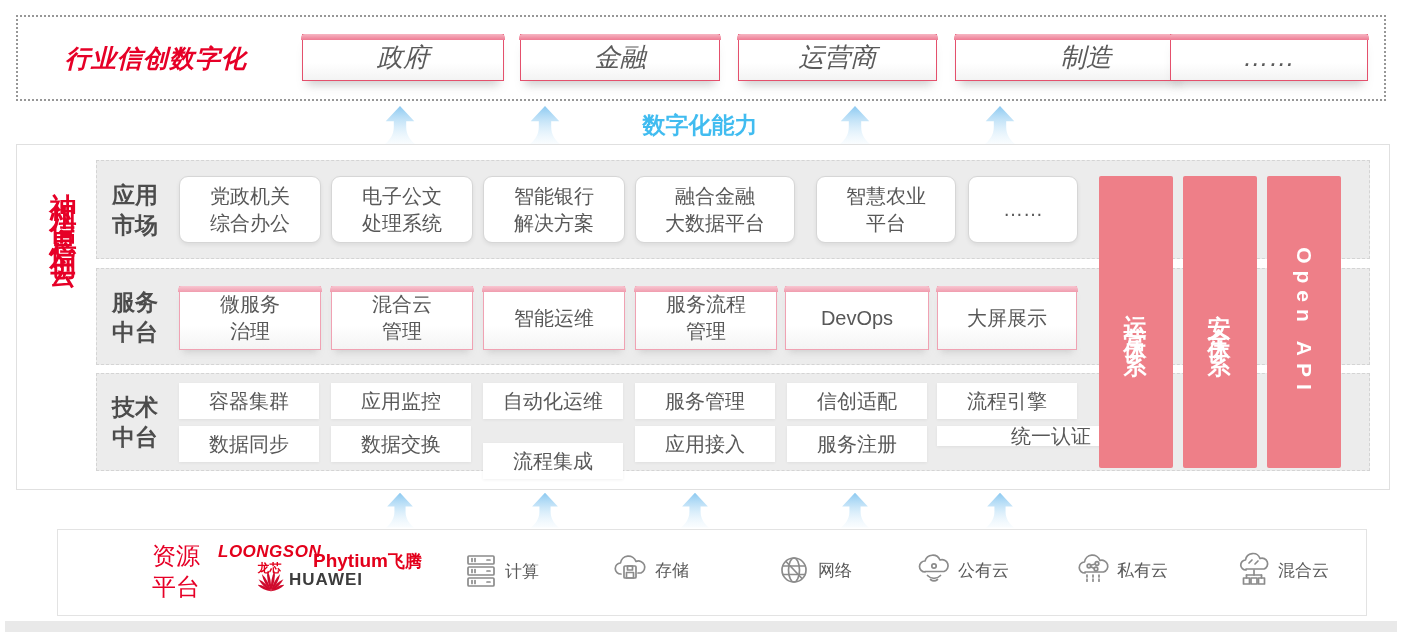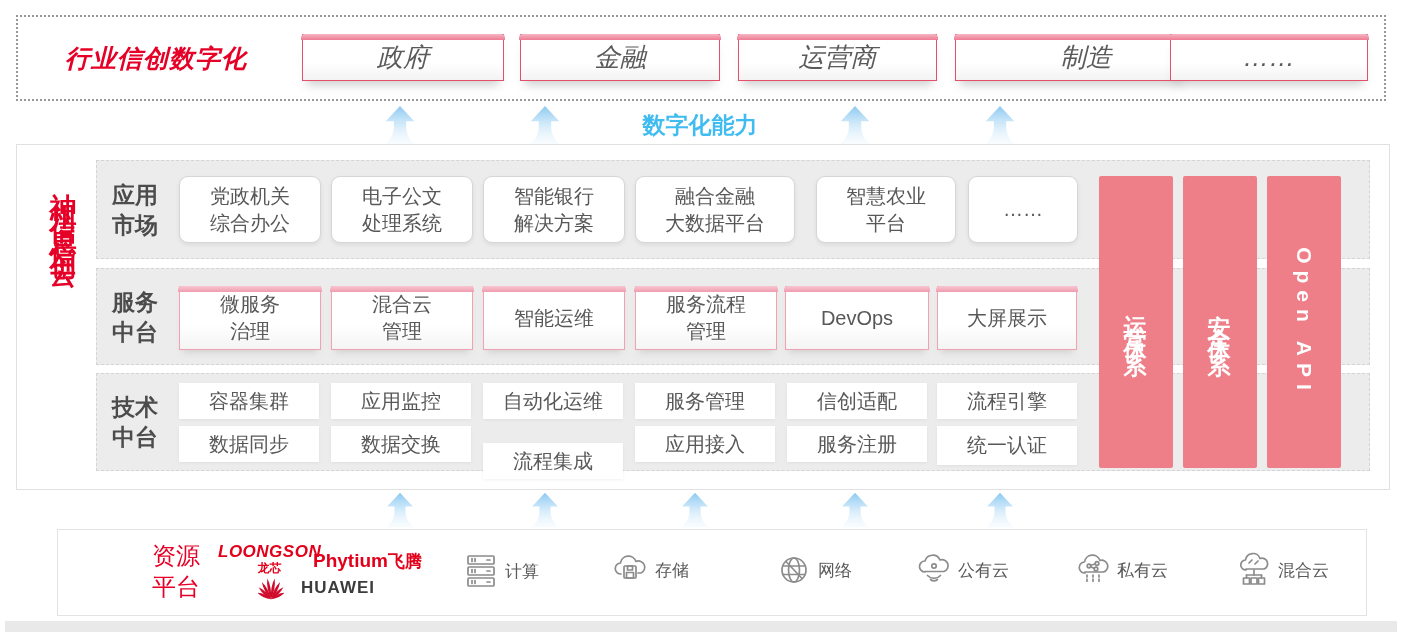--- a/index.html
+++ b/index.html
@@ -48,21 +48,21 @@
   
   .resource-box{position:absolute;left:57px;top:529px;width:1308px;height:85px;
           border:1px solid #e3e3e3;background:#fff;}
   .res-label{position:absolute;left:94px;top:10px;font-size:24px;font-weight:normal;color:#e60027;
           white-space:pre-line;line-height:31px;}
   .logo-loongson{position:absolute;left:160px;top:12px;color:#e3001b;text-align:center;}
   .logo-loongson .big{font-style:italic;font-weight:800;font-size:17px;letter-spacing:0.5px;}
   .logo-loongson .small{font-size:12px;font-weight:bold;margin-top:-2px;}
   .logo-phytium{position:absolute;left:255px;top:20px;color:#e3001b;font-size:19px;font-weight:bold;}
   .logo-phytium .cn{font-size:17px;}
-  .logo-huawei{position:absolute;left:200px;top:46px;display:flex;align-items:center;gap:17px;}
+  .logo-huawei{position:absolute;left:200px;top:38px;display:flex;align-items:center;gap:5px;}
   .logo-huawei .txt{font-size:17px;font-weight:bold;color:#3c3c3c;letter-spacing:1px;}
   .res-item{position:absolute;top:22px;display:flex;align-items:center;gap:6px;}
   .res-item .lbl{font-size:17px;color:#595959;}
   .icon-svg{stroke:#8b8b8b;fill:none;stroke-width:1.7;stroke-linecap:round;stroke-linejoin:round;}
 
   .bottom-strip{position:absolute;left:5px;top:621px;width:1392px;height:11px;background:#e9e9e9;}
 </style>
 </head>
 <body>
 
@@ -141,21 +141,21 @@
     <div class="tech-box" style="left:314px;top:238px;width:140px;height:36px;">应用监控</div>
     <div class="tech-box" style="left:466px;top:238px;width:140px;height:36px;">自动化运维</div>
     <div class="tech-box" style="left:618px;top:238px;width:140px;height:36px;">服务管理</div>
     <div class="tech-box" style="left:770px;top:238px;width:140px;height:36px;">信创适配</div>
     <div class="tech-box" style="left:920px;top:238px;width:140px;height:36px;">流程引擎</div>
     <div class="tech-box" style="left:162px;top:281px;width:140px;height:36px;">数据同步</div>
     <div class="tech-box" style="left:314px;top:281px;width:140px;height:36px;">数据交换</div>
     <div class="tech-box" style="left:466px;top:281px;width:140px;height:36px;margin-top:17px;">流程集成</div>
     <div class="tech-box" style="left:618px;top:281px;width:140px;height:36px;">应用接入</div>
     <div class="tech-box" style="left:770px;top:281px;width:140px;height:36px;">服务注册</div>
-    <div class="tech-box" style="left:920px;top:281px;width:140px;height:39px;">统一认证</div>
+    <div class="tech-box" style="left:920px;top:281px;width:140px;height:20px;padding-left:44px;">统一认证</div>
 
     <div class="pillar" style="left:1082px;">
       <span class="pillar-cn">运营体系</span>
     </div>
     <div class="pillar" style="left:1166px;">
       <span class="pillar-cn">安全体系</span>
     </div>
     <div class="pillar" style="left:1250px;">
       <span class="pillar-en">Open API</span>
     </div>

